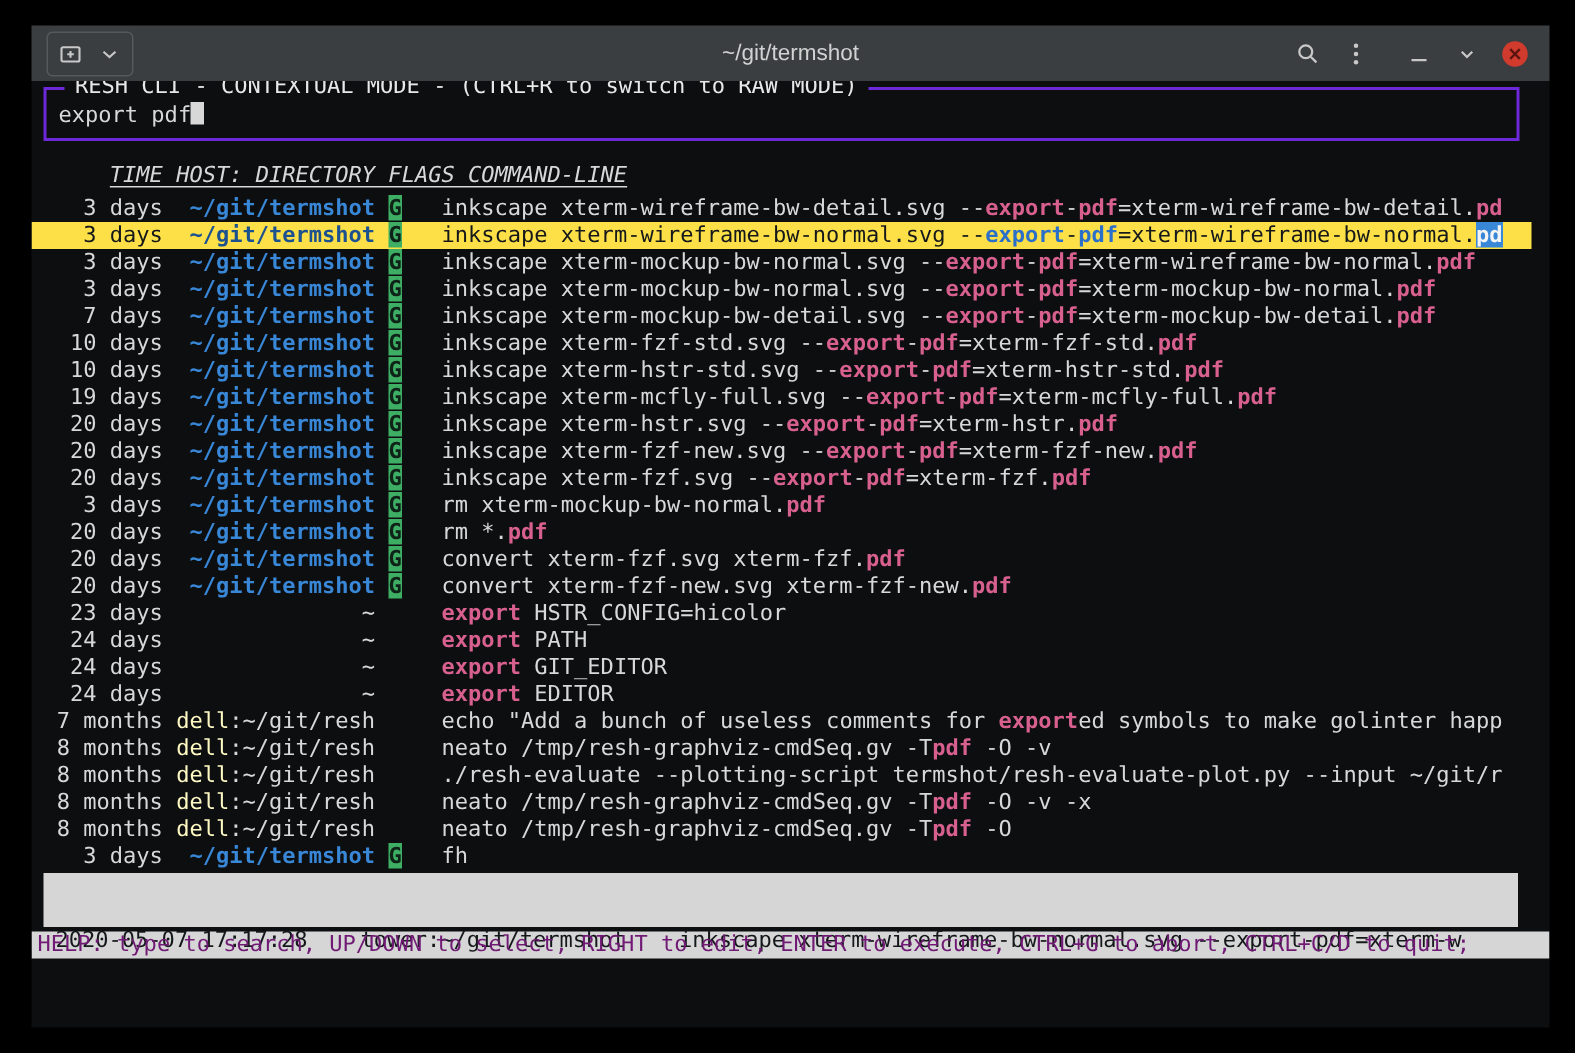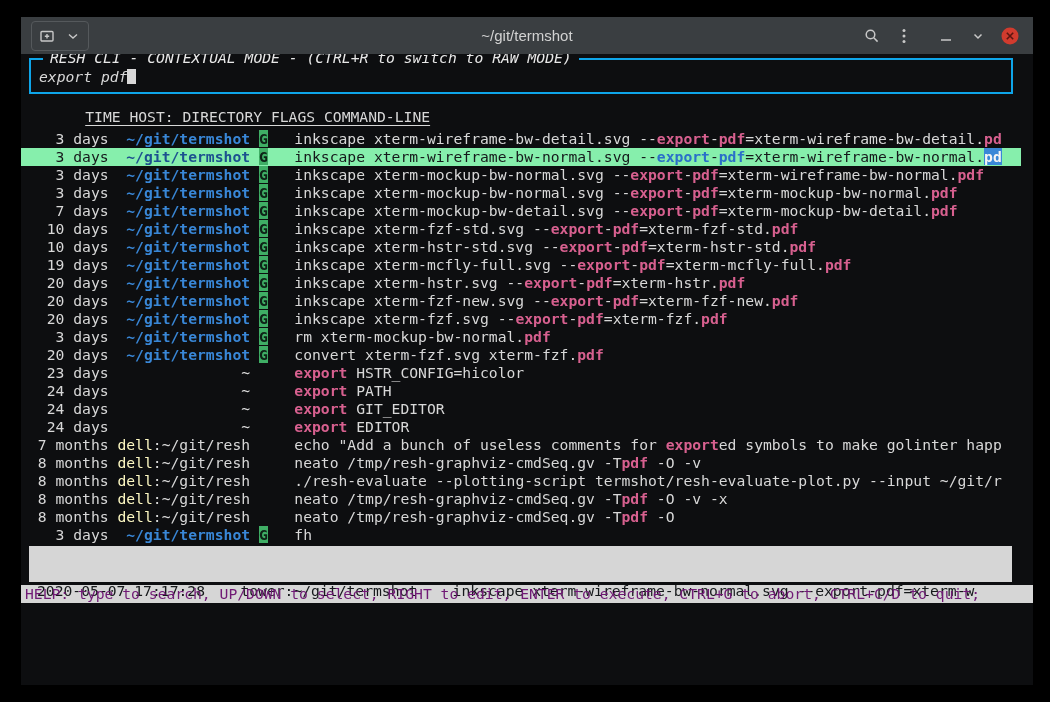--- a/index.html
+++ b/index.html
@@ -21,36 +21,36 @@
   .winctl { margin-left:10px; }
 
   
   .terminal {
     height:631px; background:#0d0e10; padding-top:4px;
     font-family:"DejaVu Sans Mono", monospace; font-size:14.7px; line-height:18px;
     color:#d8d8d8; overflow:hidden;
   }
 
   .query-box {
-    position:relative; margin:0 20px 0 8px; border:2px solid #0ea5e9;
-    padding:8px 8px 6px 8px; height:36px;font-style:italic;
+    position:relative; margin:0 20px 0 8px; border:2px solid #6d28d9;
+    padding:8px 8px 6px 8px; height:36px;
   }
   .query-legend {
     position:absolute; top:-11px; left:12px; background:#0d0e10;
     padding:0 7px; color:#e8e8e8; white-space:pre;
   }
   .query-line { white-space:pre; }
   .cursor { display:inline-block; width:9px; height:15px; background:#d8d8d8; vertical-align:-2px; }
 
-  .tbl-header { margin:14px 20px 4px 0; padding-left:20px; white-space:pre; }
+  .tbl-header { margin:14px 20px 4px 0; padding-left:8px; white-space:pre;font-style:italic; }
   .underlined { text-decoration:underline; text-underline-offset:3px; }
 
   #rows { margin-right:12px; }
   .hrow { height:18px; white-space:pre; overflow:hidden; padding-left:8px; }
-  .hrow.selected { background:#86efac; color:#15181a; }
+  .hrow.selected { background:#fde047; color:#15181a; }
 
   .seg-p  { }
   .seg-m  { color:#d7608f; font-weight:bold; }
   .seg-dir{ color:#3987d7; font-weight:bold; }
   .seg-hr { color:#fef9c3; }
   .seg-g  { background:#3fae65; color:#0e2217; font-weight:bold; }
   .seg-mb { background:#3987d7; color:#f4f4f4; font-weight:bold; }
   .hrow.selected .seg-m  { color:#2a6fc9; }
   .hrow.selected .seg-dir{ color:#1c518f; }
 
@@ -149,21 +149,23 @@
         <div class="hrow"><span class="seg-p">   3 days </span><span class="seg-p"> </span><span class="seg-dir">~/git/termshot</span><span class="seg-p"> </span><span class="seg-g">G</span><span class="seg-p">   </span><span class="seg-p">inkscape xterm-mockup-bw-normal.svg --</span><span class="seg-m">export</span><span class="seg-p">-</span><span class="seg-m">pdf</span><span class="seg-p">=xterm-wireframe-bw-normal.</span><span class="seg-m">pdf</span></div>
         <div class="hrow"><span class="seg-p">   3 days </span><span class="seg-p"> </span><span class="seg-dir">~/git/termshot</span><span class="seg-p"> </span><span class="seg-g">G</span><span class="seg-p">   </span><span class="seg-p">inkscape xterm-mockup-bw-normal.svg --</span><span class="seg-m">export</span><span class="seg-p">-</span><span class="seg-m">pdf</span><span class="seg-p">=xterm-mockup-bw-normal.</span><span class="seg-m">pdf</span></div>
         <div class="hrow"><span class="seg-p">   7 days </span><span class="seg-p"> </span><span class="seg-dir">~/git/termshot</span><span class="seg-p"> </span><span class="seg-g">G</span><span class="seg-p">   </span><span class="seg-p">inkscape xterm-mockup-bw-detail.svg --</span><span class="seg-m">export</span><span class="seg-p">-</span><span class="seg-m">pdf</span><span class="seg-p">=xterm-mockup-bw-detail.</span><span class="seg-m">pdf</span></div>
         <div class="hrow"><span class="seg-p">  10 days </span><span class="seg-p"> </span><span class="seg-dir">~/git/termshot</span><span class="seg-p"> </span><span class="seg-g">G</span><span class="seg-p">   </span><span class="seg-p">inkscape xterm-fzf-std.svg --</span><span class="seg-m">export</span><span class="seg-p">-</span><span class="seg-m">pdf</span><span class="seg-p">=xterm-fzf-std.</span><span class="seg-m">pdf</span></div>
         <div class="hrow"><span class="seg-p">  10 days </span><span class="seg-p"> </span><span class="seg-dir">~/git/termshot</span><span class="seg-p"> </span><span class="seg-g">G</span><span class="seg-p">   </span><span class="seg-p">inkscape xterm-hstr-std.svg --</span><span class="seg-m">export</span><span class="seg-p">-</span><span class="seg-m">pdf</span><span class="seg-p">=xterm-hstr-std.</span><span class="seg-m">pdf</span></div>
         <div class="hrow"><span class="seg-p">  19 days </span><span class="seg-p"> </span><span class="seg-dir">~/git/termshot</span><span class="seg-p"> </span><span class="seg-g">G</span><span class="seg-p">   </span><span class="seg-p">inkscape xterm-mcfly-full.svg --</span><span class="seg-m">export</span><span class="seg-p">-</span><span class="seg-m">pdf</span><span class="seg-p">=xterm-mcfly-full.</span><span class="seg-m">pdf</span></div>
         <div class="hrow"><span class="seg-p">  20 days </span><span class="seg-p"> </span><span class="seg-dir">~/git/termshot</span><span class="seg-p"> </span><span class="seg-g">G</span><span class="seg-p">   </span><span class="seg-p">inkscape xterm-hstr.svg --</span><span class="seg-m">export</span><span class="seg-p">-</span><span class="seg-m">pdf</span><span class="seg-p">=xterm-hstr.</span><span class="seg-m">pdf</span></div>
         <div class="hrow"><span class="seg-p">  20 days </span><span class="seg-p"> </span><span class="seg-dir">~/git/termshot</span><span class="seg-p"> </span><span class="seg-g">G</span><span class="seg-p">   </span><span class="seg-p">inkscape xterm-fzf-new.svg --</span><span class="seg-m">export</span><span class="seg-p">-</span><span class="seg-m">pdf</span><span class="seg-p">=xterm-fzf-new.</span><span class="seg-m">pdf</span></div>
         <div class="hrow"><span class="seg-p">  20 days </span><span class="seg-p"> </span><span class="seg-dir">~/git/termshot</span><span class="seg-p"> </span><span class="seg-g">G</span><span class="seg-p">   </span><span class="seg-p">inkscape xterm-fzf.svg --</span><span class="seg-m">export</span><span class="seg-p">-</span><span class="seg-m">pdf</span><span class="seg-p">=xterm-fzf.</span><span class="seg-m">pdf</span></div>
         <div class="hrow"><span class="seg-p">   3 days </span><span class="seg-p"> </span><span class="seg-dir">~/git/termshot</span><span class="seg-p"> </span><span class="seg-g">G</span><span class="seg-p">   </span><span class="seg-p">rm xterm-mockup-bw-normal.</span><span class="seg-m">pdf</span></div>
+        <div class="hrow"><span class="seg-p">  20 days </span><span class="seg-p"> </span><span class="seg-dir">~/git/termshot</span><span class="seg-p"> </span><span class="seg-g">G</span><span class="seg-p">   </span><span class="seg-p">rm *.</span><span class="seg-m">pdf</span></div>
         <div class="hrow"><span class="seg-p">  20 days </span><span class="seg-p"> </span><span class="seg-dir">~/git/termshot</span><span class="seg-p"> </span><span class="seg-g">G</span><span class="seg-p">   </span><span class="seg-p">convert xterm-fzf.svg xterm-fzf.</span><span class="seg-m">pdf</span></div>
+        <div class="hrow"><span class="seg-p">  20 days </span><span class="seg-p"> </span><span class="seg-dir">~/git/termshot</span><span class="seg-p"> </span><span class="seg-g">G</span><span class="seg-p">   </span><span class="seg-p">convert xterm-fzf-new.svg xterm-fzf-new.</span><span class="seg-m">pdf</span></div>
         <div class="hrow"><span class="seg-p">  23 days </span><span class="seg-p">              </span><span class="seg-p">~</span><span class="seg-p"> </span><span class="seg-p"> </span><span class="seg-p">   </span><span class="seg-m">export</span><span class="seg-p"> HSTR_CONFIG=hicolor</span></div>
         <div class="hrow"><span class="seg-p">  24 days </span><span class="seg-p">              </span><span class="seg-p">~</span><span class="seg-p"> </span><span class="seg-p"> </span><span class="seg-p">   </span><span class="seg-m">export</span><span class="seg-p"> PATH</span></div>
         <div class="hrow"><span class="seg-p">  24 days </span><span class="seg-p">              </span><span class="seg-p">~</span><span class="seg-p"> </span><span class="seg-p"> </span><span class="seg-p">   </span><span class="seg-m">export</span><span class="seg-p"> GIT_EDITOR</span></div>
         <div class="hrow"><span class="seg-p">  24 days </span><span class="seg-p">              </span><span class="seg-p">~</span><span class="seg-p"> </span><span class="seg-p"> </span><span class="seg-p">   </span><span class="seg-m">export</span><span class="seg-p"> EDITOR</span></div>
         <div class="hrow"><span class="seg-p"> 7 months </span><span class="seg-p"></span><span class="seg-hr">dell</span><span class="seg-p">:~/git/resh</span><span class="seg-p"> </span><span class="seg-p"> </span><span class="seg-p">   </span><span class="seg-p">echo "Add a bunch of useless comments for </span><span class="seg-m">export</span><span class="seg-p">ed symbols to make golinter happ</span></div>
         <div class="hrow"><span class="seg-p"> 8 months </span><span class="seg-p"></span><span class="seg-hr">dell</span><span class="seg-p">:~/git/resh</span><span class="seg-p"> </span><span class="seg-p"> </span><span class="seg-p">   </span><span class="seg-p">neato /tmp/resh-graphviz-cmdSeq.gv -T</span><span class="seg-m">pdf</span><span class="seg-p"> -O -v</span></div>
         <div class="hrow"><span class="seg-p"> 8 months </span><span class="seg-p"></span><span class="seg-hr">dell</span><span class="seg-p">:~/git/resh</span><span class="seg-p"> </span><span class="seg-p"> </span><span class="seg-p">   </span><span class="seg-p">./resh-evaluate --plotting-script termshot/resh-evaluate-plot.py --input ~/git/r</span></div>
         <div class="hrow"><span class="seg-p"> 8 months </span><span class="seg-p"></span><span class="seg-hr">dell</span><span class="seg-p">:~/git/resh</span><span class="seg-p"> </span><span class="seg-p"> </span><span class="seg-p">   </span><span class="seg-p">neato /tmp/resh-graphviz-cmdSeq.gv -T</span><span class="seg-m">pdf</span><span class="seg-p"> -O -v -x</span></div>
         <div class="hrow"><span class="seg-p"> 8 months </span><span class="seg-p"></span><span class="seg-hr">dell</span><span class="seg-p">:~/git/resh</span><span class="seg-p"> </span><span class="seg-p"> </span><span class="seg-p">   </span><span class="seg-p">neato /tmp/resh-graphviz-cmdSeq.gv -T</span><span class="seg-m">pdf</span><span class="seg-p"> -O</span></div>
         <div class="hrow"><span class="seg-p">   3 days </span><span class="seg-p"> </span><span class="seg-dir">~/git/termshot</span><span class="seg-p"> </span><span class="seg-g">G</span><span class="seg-p">   </span><span class="seg-p">fh</span></div>

